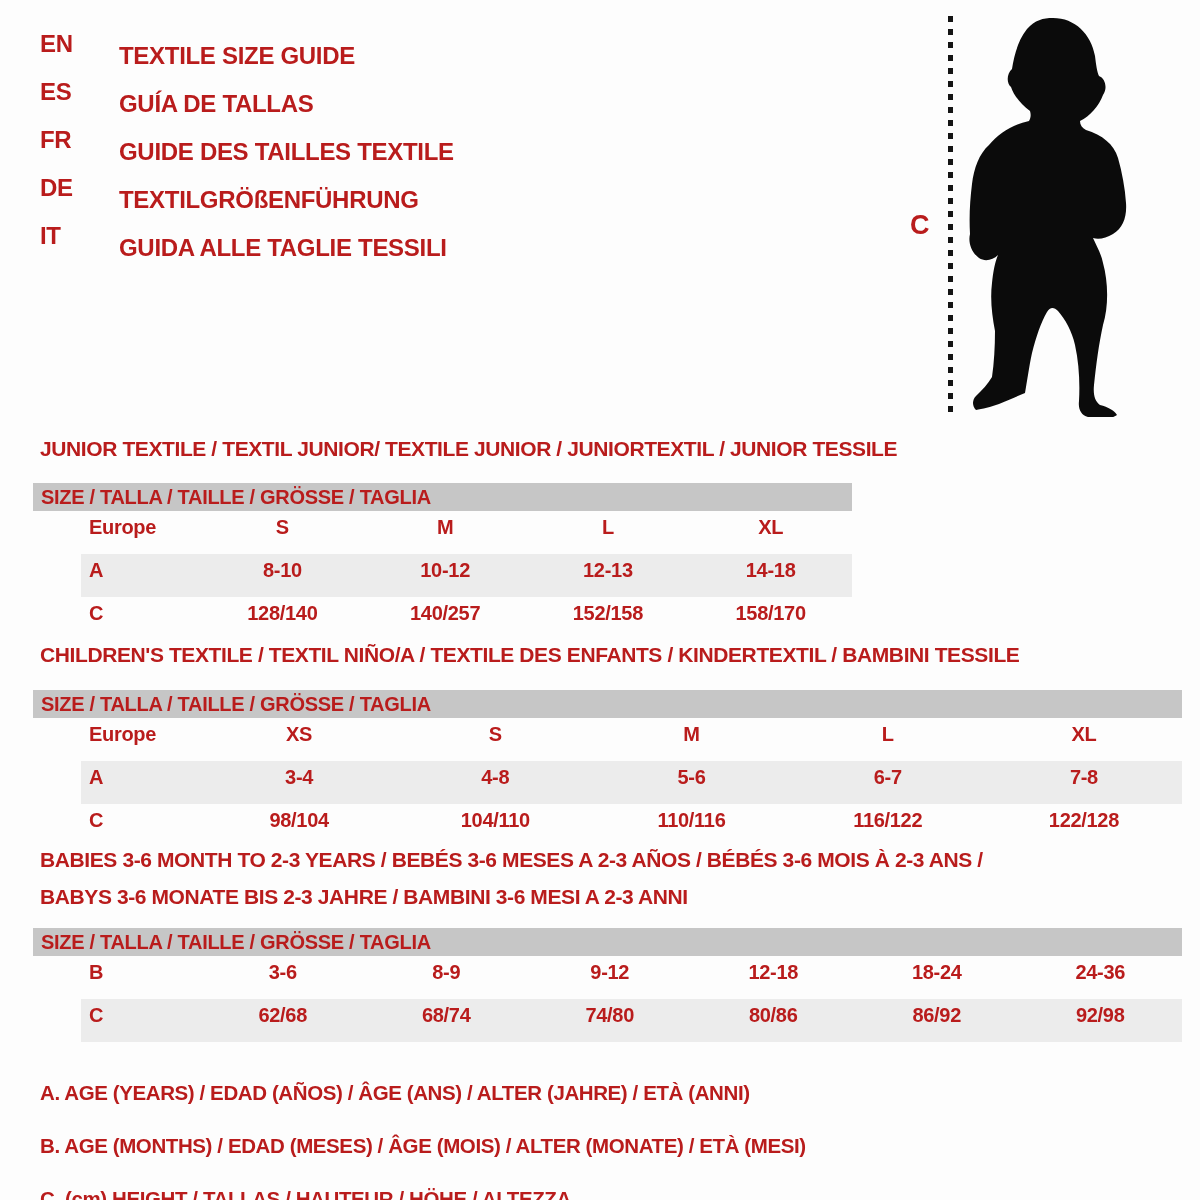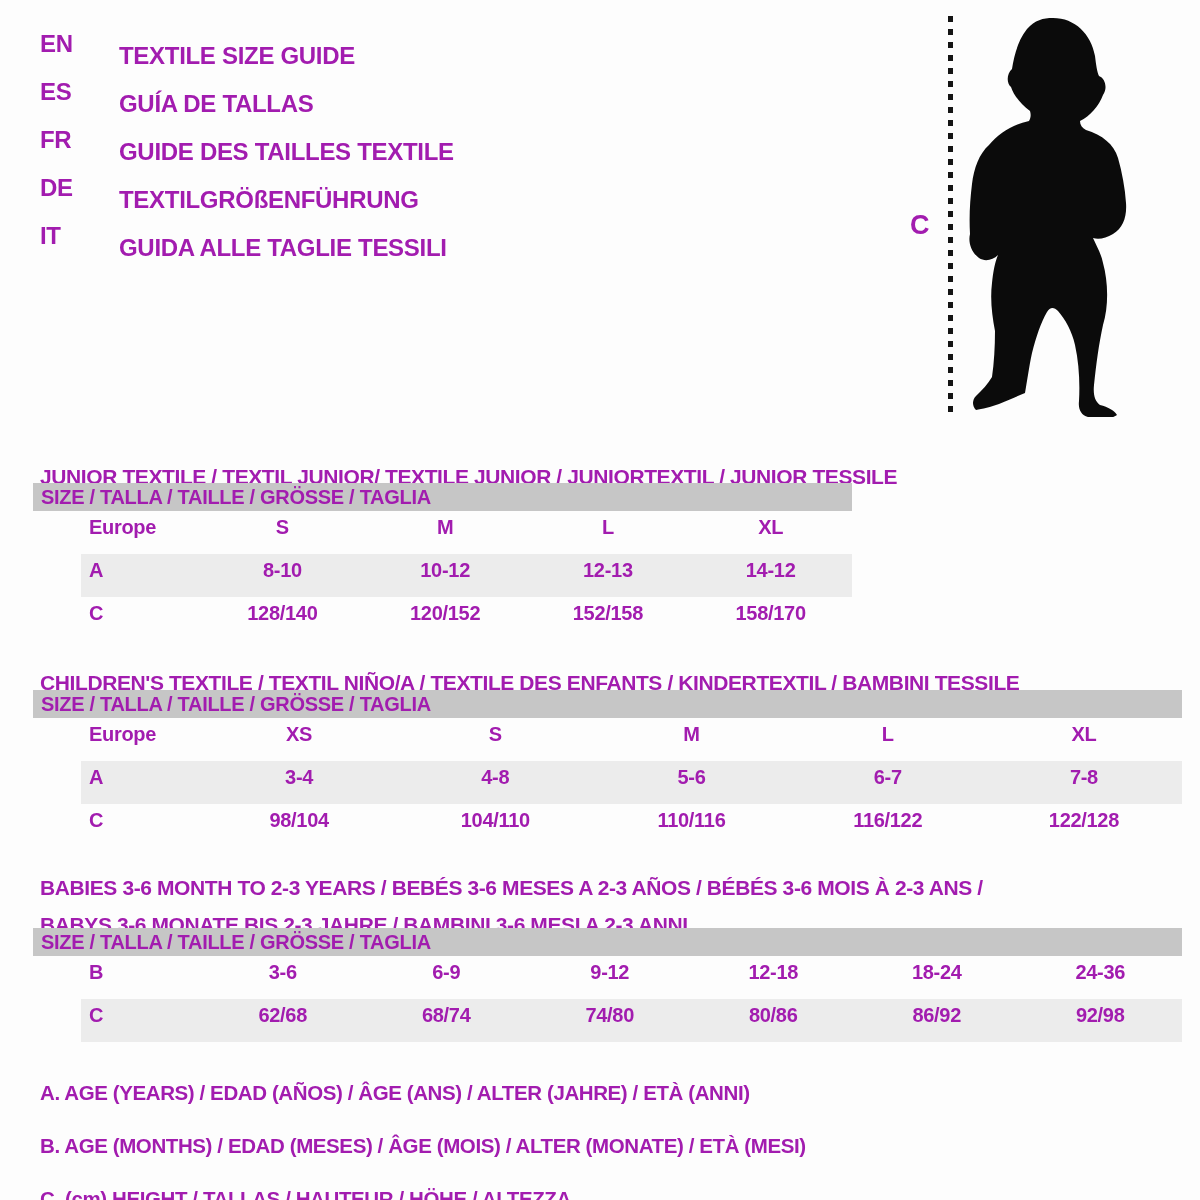--- a/index.html
+++ b/index.html
@@ -2,42 +2,41 @@
 <html><head>
 <meta charset="utf-8">
 <style>
   html,body{margin:0;padding:0;}
   #canvas{
     position:relative;
     width:1200px;height:1200px;
     background:#fdfdfd;
     font-family:"Liberation Sans", sans-serif;
     font-weight:bold;
-    color:#a21caf;
+    color:#b91c1c;
     overflow:hidden;
     letter-spacing:-0.3px;
   }
   
   #lang-block{position:absolute;left:40px;top:26px;}
   .lang-row{display:flex;line-height:36px;font-size:24px;}
   .lang-code{width:79px;flex:0 0 79px;}
   .lang-label{white-space:nowrap;margin-top:12px;}
   
   #figure{position:absolute;left:900px;top:0;width:250px;height:440px;}
   #measure-line{
     position:absolute;left:48px;top:16px;width:5px;height:398px;
     background:repeating-linear-gradient(to bottom,#141414 0 6px,transparent 6px 13px);
   }
   #measure-label{position:absolute;left:10px;top:210px;font-size:27px;}
   #baby-svg{position:absolute;left:63px;top:12px;}
   
   .sec-title{
     position:absolute;left:40px;font-size:21px;line-height:37px;white-space:nowrap;
     letter-spacing:-0.4px;
-    margin-top:28px;
   }
   .tbl{position:absolute;left:33px;}
   .thead{
     height:28px;line-height:28px;font-size:20px;padding-left:8px;
     white-space:nowrap;
   }
   .trow{display:flex;height:43px;line-height:33px;font-size:20px;margin-left:48px;}
   .tlabel{padding-left:8px;flex:0 0 112px;}
   .tcell{flex:1 1 0;text-align:center;}
   
@@ -128,26 +127,26 @@
           <span class="tcell">S</span>
           <span class="tcell">M</span>
           <span class="tcell">L</span>
           <span class="tcell">XL</span>
         </div>
         <div class="trow" style="background: rgb(236, 236, 236);">
           <span class="tlabel">A</span>
           <span class="tcell">8-10</span>
           <span class="tcell">10-12</span>
           <span class="tcell">12-13</span>
-          <span class="tcell">14-12</span>
+          <span class="tcell">14-18</span>
         </div>
         <div class="trow">
           <span class="tlabel">C</span>
           <span class="tcell">128/140</span>
-          <span class="tcell">120/152</span>
+          <span class="tcell">140/257</span>
           <span class="tcell">152/158</span>
           <span class="tcell">158/170</span>
         </div>
       </div>
       <div class="sec-title" style="top: 636px;">CHILDREN'S TEXTILE / TEXTIL NIÑO/A / TEXTILE DES ENFANTS / KINDERTEXTIL / BAMBINI TESSILE</div>
       <div class="tbl" style="top: 690px; width: 1149px;">
         <div class="thead" style="background: rgb(198, 198, 198);">SIZE / TALLA / TAILLE / GRÖSSE / TAGLIA</div>
         <div class="trow">
           <span class="tlabel">Europe</span>
           <span class="tcell">XS</span>
@@ -173,21 +172,21 @@
           <span class="tcell">122/128</span>
         </div>
       </div>
       <div class="sec-title" style="top: 841px;">BABIES 3-6 MONTH TO 2-3 YEARS / BEBÉS 3-6 MESES A 2-3 AÑOS / BÉBÉS 3-6 MOIS À 2-3 ANS /</div>
       <div class="sec-title" style="top: 878px;">BABYS 3-6 MONATE BIS 2-3 JAHRE / BAMBINI 3-6 MESI A 2-3 ANNI</div>
       <div class="tbl" style="top: 928px; width: 1149px;">
         <div class="thead" style="background: rgb(198, 198, 198);">SIZE / TALLA / TAILLE / GRÖSSE / TAGLIA</div>
         <div class="trow">
           <span class="tlabel">B</span>
           <span class="tcell">3-6</span>
-          <span class="tcell">6-9</span>
+          <span class="tcell">8-9</span>
           <span class="tcell">9-12</span>
           <span class="tcell">12-18</span>
           <span class="tcell">18-24</span>
           <span class="tcell">24-36</span>
         </div>
         <div class="trow" style="background: rgb(236, 236, 236);">
           <span class="tlabel">C</span>
           <span class="tcell">62/68</span>
           <span class="tcell">68/74</span>
           <span class="tcell">74/80</span>

